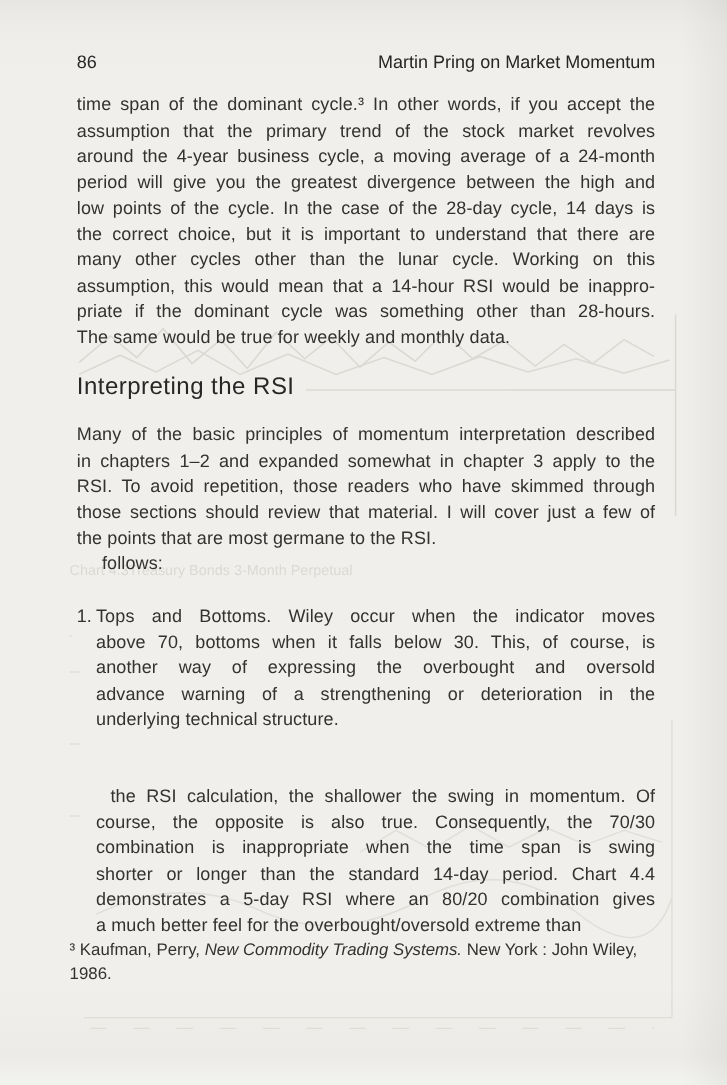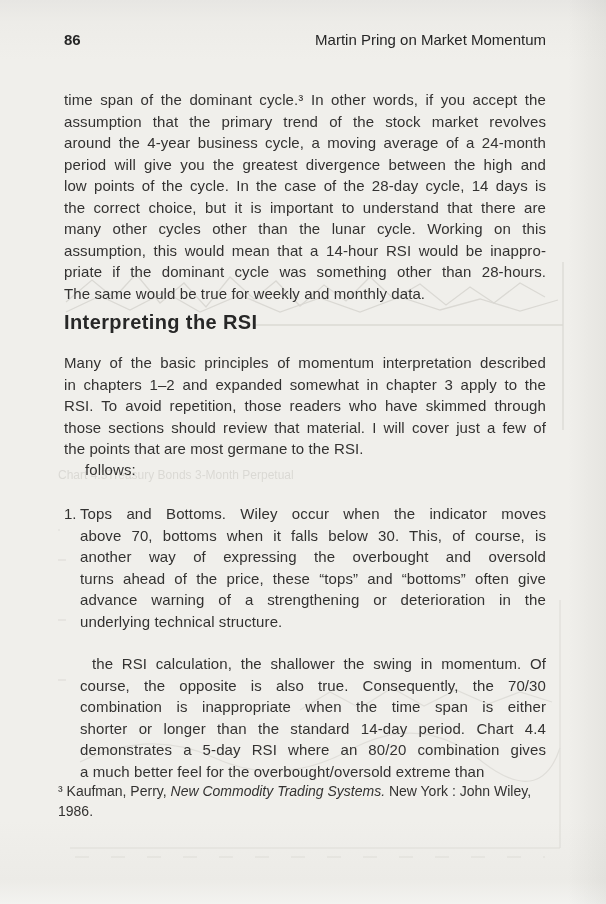--- a/index.html
+++ b/index.html
@@ -24,32 +24,32 @@
   .ghost-caption{
     position:absolute;top:468px;left:58px;width:440px;
     font-size:12px;color:#8f8d85;opacity:0.22;filter:blur(0.6px);
     display:flex;white-space:nowrap;
   }
   .hdr{
     position:absolute;top:31px;left:64px;width:482px;
     display:flex;justify-content:space-between;align-items:baseline;
     font-size:15px;color:#262626;
   }
-  .hdr .pgnum{font-weight:bold;}
+  .hdr .pgnum{font-weight:normal;margin-top:13px;}
   .tb{
     position:absolute;left:64px;width:482px;
     font-size:15px;line-height:21.5px;color:#333231;
     letter-spacing:0.1px;
   }
   .tb .ln{text-align:justify;text-align-last:justify;}
   .tb .ln.last{text-align:left;text-align-last:left;}
-  .p1{top:77px;margin-top:12px;}
+  .p1{top:77px;}
   .heading{
     position:absolute;top:311px;left:64px;margin:0;
-    font-size:20px;font-weight:bold;letter-spacing:0.4px;color:#272727;
+    font-size:20px;font-weight:normal;letter-spacing:0.4px;color:#272727;
   }
   .p2{top:352px;}
   .p3{top:459px;}
   .p3 .ln:first-child{text-indent:21px;}
   .list-marker{
     position:absolute;top:503px;left:64px;width:16px;
     font-size:15px;line-height:21.5px;color:#333231;
   }
   .li1{top:503px;left:80px;width:466px;}
   .p5{top:653px;left:80px;width:466px;}
@@ -119,28 +119,27 @@
     </div>
   <div class="tb p3">
       <div class="ln last">follows:</div>
     </div>
 
   <div class="list-marker">1.</div>
   <div class="tb li1">
       <div class="ln">Tops and Bottoms. Wiley occur when the indicator moves</div>
       <div class="ln">above 70, bottoms when it falls below 30. This, of course, is</div>
       <div class="ln">another way of expressing the overbought and oversold</div>
-      <div class="ln">turns ahead of the price, these “tops” and “bottoms” often give</div>
       <div class="ln">advance warning of a strengthening or deterioration in the</div>
       <div class="ln last">underlying technical structure.</div>
     </div>
   <div class="tb p5">
       <div class="ln">the RSI calculation, the shallower the swing in momentum. Of</div>
       <div class="ln">course, the opposite is also true. Consequently, the 70/30</div>
-      <div class="ln">combination is inappropriate when the time span is either</div>
+      <div class="ln">combination is inappropriate when the time span is swing</div>
       <div class="ln">shorter or longer than the standard 14-day period. Chart 4.4</div>
       <div class="ln">demonstrates a 5-day RSI where an 80/20 combination gives</div>
       <div class="ln last">a much better feel for the overbought/oversold extreme than</div>
     </div>
 
   <div class="footnote">
     <div class="fn-line"><span>³ Kaufman, Perry, </span><span class="it">New Commodity Trading Systems.</span><span> New York : John Wiley,</span></div>
     <div class="fn-line">1986.</div>
   </div>
 

